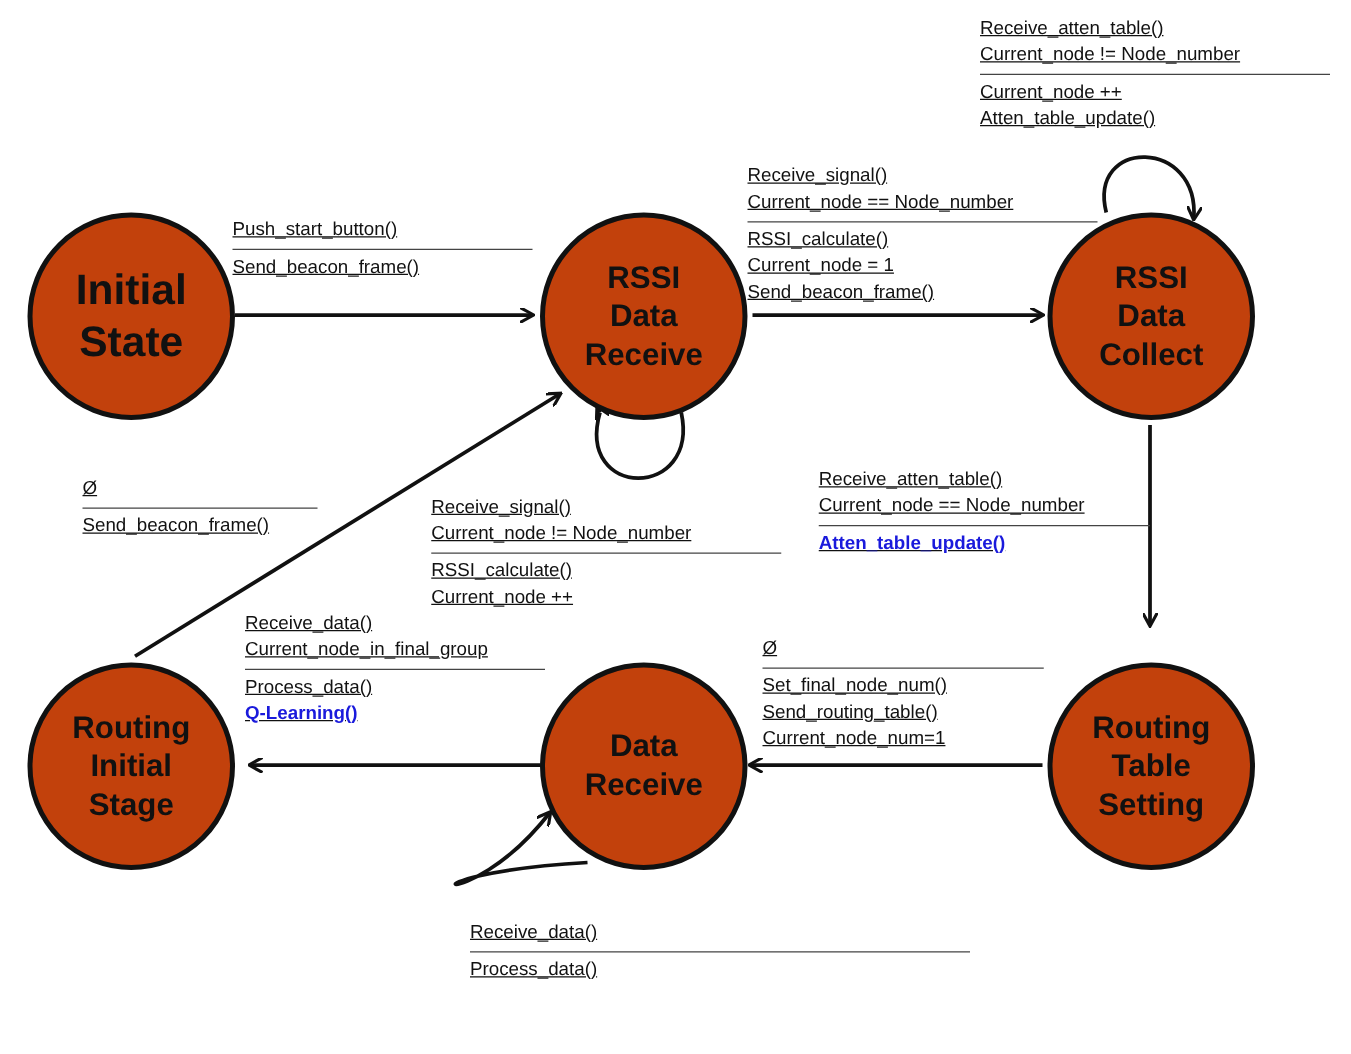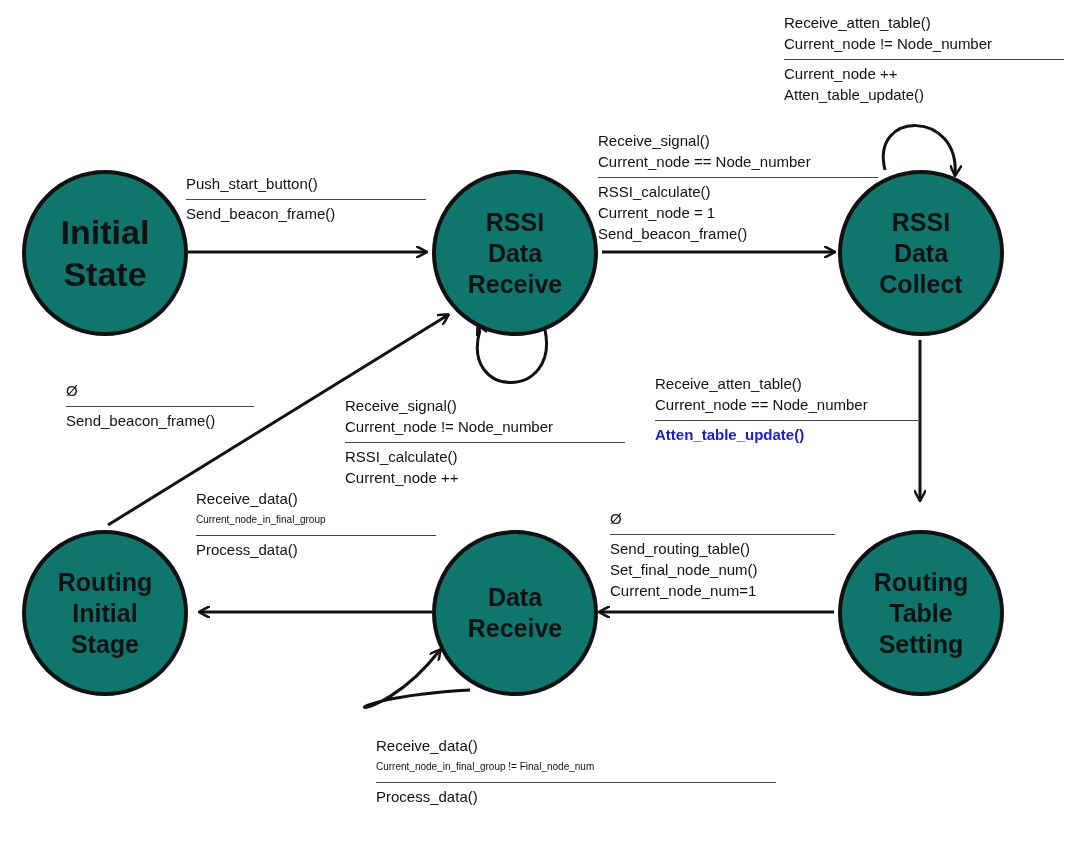--- a/index.html
+++ b/index.html
@@ -1,26 +1,26 @@
 <!DOCTYPE html>
 <html><head>
 <meta charset="utf-8">
 <style>
   html, body { margin:0; padding:0; background:#ffffff; }
   body { width:1081px; height:843px; position:relative; overflow:hidden;
          font-family:"Liberation Sans", sans-serif; color:#111; }
   svg { position:absolute; left:0; top:0; }
   .state { position:absolute; width:166px; height:166px; border:4px solid #111; border-radius:50%;
            box-sizing:border-box; display:flex; align-items:center; justify-content:center;
-           text-align:center; font-weight:bold; font-size:25px; line-height:31px; background:#0f766e; }
+           text-align:center; font-weight:bold; font-size:25px; line-height:31px; background:#c2410c; }
   .state.big { font-size:34px; line-height:42px; }
-  .lbl { position:absolute; font-size:15px; line-height:21px; white-space:nowrap; }
+  .lbl { position:absolute; font-size:15px; line-height:21px; white-space:nowrap;text-decoration:underline; }
   .lbl .sep { border-top:1px solid #444; margin:5px 0 3px 0; }
   .lbl .blue { color:#1a1adc; font-weight:bold; }
-  .lbl .small { font-size:10px; }
+  .lbl .small { font-size:15px; }
 </style>
 </head>
 <body>
 
 <svg width="1081" height="843">
   <defs>
     <marker id="ah" markerWidth="12" markerHeight="12" refX="10" refY="6" orient="auto" markerUnits="userSpaceOnUse">
       <path d="M0,0 L11,6 L0,12" fill="none" stroke="#111" stroke-width="2.5"></path>
     </marker>
   </defs>
@@ -101,35 +101,35 @@
 <div class="lbl" style="left:655px;top:373px;width:265px;">
   <div>Receive_atten_table()</div>
   <div>Current_node == Node_number</div>
   <div class="sep"></div>
   <div class="blue">Atten_table_update()</div>
 </div>
 
 <div class="lbl" style="left:610px;top:508px;width:225px;">
   <div>Ø</div>
   <div class="sep"></div>
+  <div>Set_final_node_num()</div>
   <div>Send_routing_table()</div>
-  <div>Set_final_node_num()</div>
   <div>Current_node_num=1</div>
 </div>
 
 <div class="lbl" style="left:196px;top:488px;width:240px;">
   <div>Receive_data()</div>
   <div class="small">Current_node_in_final_group</div>
   <div class="sep"></div>
   <div>Process_data()</div>
+  <div class="blue">Q-Learning()</div>
 </div>
 
 <div class="lbl" style="left:376px;top:735px;width:400px;">
   <div>Receive_data()</div>
-  <div class="small">Current_node_in_final_group != Final_node_num</div>
   <div class="sep"></div>
   <div>Process_data()</div>
 </div>
 
 <div class="lbl" style="left:66px;top:380px;width:188px;">
   <div>Ø</div>
   <div class="sep"></div>
   <div>Send_beacon_frame()</div>
 </div>
 

